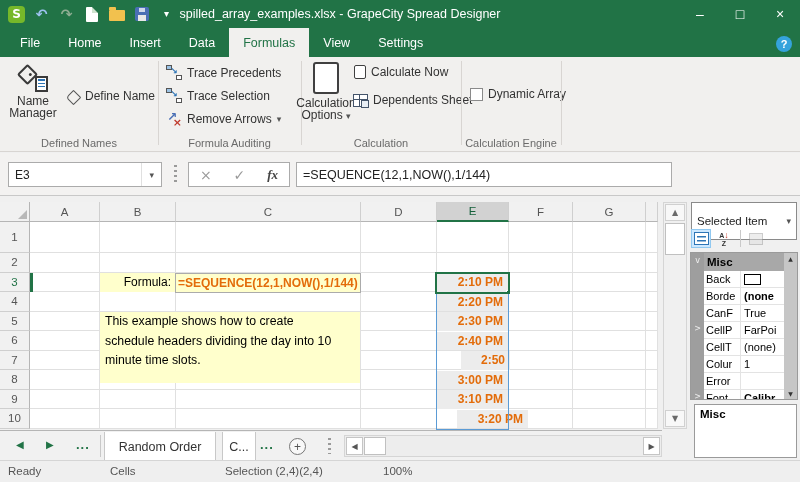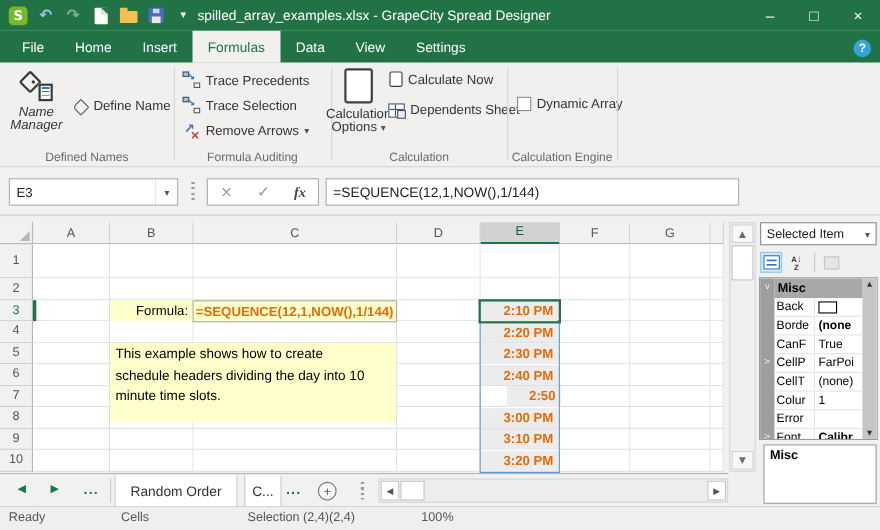--- a/index.html
+++ b/index.html
@@ -115,21 +115,21 @@
   #row-indicator { background:#217346; }
 
   
   #vscroll { left:663px; top:202px; width:24px; height:227px; background:#f0f0f0; border:1px solid #d5d5d5; }
   .sb-btn { position:absolute; left:1px; width:20px; height:17px; background:#f8f8f8; border:1px solid #d0d0d0;
             color:#6a6a6a; font-size:8px; display:flex; align-items:center; justify-content:center; font-family:"DejaVu Sans",sans-serif; }
   #vthumb { position:absolute; left:1px; top:20px; width:20px; height:32px; background:#fff; border:1px solid #c0c0c0; }
 
   
   #rightpanel { left:688px; top:196px; width:112px; height:266px; background:#f0f0f0; }
-  #sel-item { position:absolute; left:3px; top:6px; width:106px; height:21px; background:#fff; border:1px solid #8a8a8a;
+  #sel-item { position:absolute; left:3px; top:6px; width:106px; height:38px; background:#fff; border:1px solid #8a8a8a;
               font-size:11.5px; color:#222; display:flex; align-items:center; padding-left:5px;gap:15px; }
   #sel-item .dd { margin-left:auto; padding-right:5px; color:#555; font-size:9px; }
   .ptool { position:absolute; top:33px; height:19px; width:20px; display:flex; align-items:center; justify-content:center; }
   .cat-ic { width:15px; height:13px; border:1px solid #2e75b6;
       background:linear-gradient(#2e75b6 0 0) 2px 3px/9px 1.5px no-repeat, linear-gradient(#2e75b6 0 0) 2px 7px/9px 1.5px no-repeat, #fff; }
   .ptool.pressed { background:#cde8ff; border:1px solid #90c8f0; }
   .az-ic { font-size:7px; font-weight:bold; color:#333; line-height:1; text-align:center; }
   .az-ic .dn { color:#c0392b; font-size:9px; }
   .ptool-sep { position:absolute; top:34px; width:1px; height:17px; background:#c9c9c9; }
   .gray-ic { width:14px; height:12px; border:1px solid #9a9a9a; background:#ddd; opacity:.5; }
@@ -191,30 +191,30 @@
     <div class="win-btn">–</div>
     <div class="win-btn">□</div>
     <div class="win-btn">×</div>
   </div>
 </div>
 
 <div class="abs" id="tabrow">
     <div class="rtab">File</div>
     <div class="rtab">Home</div>
     <div class="rtab">Insert</div>
+    <div class="rtab">Data</div>
     <div class="rtab active">Formulas</div>
-    <div class="rtab">Data</div>
     <div class="rtab">View</div>
     <div class="rtab">Settings</div>
   </div>
 <div class="abs" id="help-icon">?</div>
 
 <div class="abs" id="ribbon">
 
-  <div class="rbtn big-btn" style="left:6px; top:5px; width:54px;font-style:italic;">
+  <div class="rbtn big-btn" style="left:6px; top:5px; width:54px;">
     <span class="tag-wrap">
         <span class="tag-shape"></span>
         <span class="list-shape"></span>
       </span>
     <span>Name</span>
     <span style="margin-top:-4px;">Manager</span>
   </div>
   <div class="rbtn" style="left:66px; top:32px;">
     <span class="tag-small"></span>
     <span>Define Name</span>
@@ -416,21 +416,21 @@
       <div>schedule headers dividing the day into 10</div>
       <div>minute time slots.</div>
     </div>
     <div class="overlay time-cell" style="left: 437px; top: 71px; width: 71px; height: 18.5px; position: absolute;">2:10 PM</div>
     <div class="overlay time-cell" style="left: 437px; top: 90.5px; width: 71px; height: 18.5px; position: absolute;">2:20 PM</div>
     <div class="overlay time-cell" style="left: 437px; top: 110px; width: 71px; height: 18.5px; position: absolute;">2:30 PM</div>
     <div class="overlay time-cell" style="left: 437px; top: 129.5px; width: 71px; height: 18.5px; position: absolute;">2:40 PM</div>
     <div class="overlay time-cell" style="left: 461px; top: 149px; width: 49px; height: 18.5px; position: absolute;">2:50 PM</div>
     <div class="overlay time-cell" style="left: 437px; top: 168.5px; width: 71px; height: 18.5px; position: absolute;">3:00 PM</div>
     <div class="overlay time-cell" style="left: 437px; top: 188px; width: 71px; height: 18.5px; position: absolute;">3:10 PM</div>
-    <div class="overlay time-cell" style="left: 437px; top: 207.5px; width: 71px; height: 18.5px; position: absolute;">3:20 PM</div>
+    <div class="overlay time-cell" style="left: 457px; top: 207.5px; width: 71px; height: 18.5px; position: absolute;">3:20 PM</div>
     <div class="overlay " id="spill-border" style="left: 436px; top: 70.5px; width: 73px; height: 157px; position: absolute;"></div>
     <div class="overlay " id="sel-box" style="left: 435px; top: 69.5px; width: 75px; height: 22.5px; position: absolute;">
       <div id="sel-handle" style="position: absolute; right: -4px; bottom: -4px;"></div>
     </div>
   </div>
 
 <div class="abs" id="vscroll">
   <div class="sb-btn" style="top:1px;">▲</div>
   <div id="vthumb"></div>
   <div class="sb-btn" style="bottom:1px;">▼</div>

